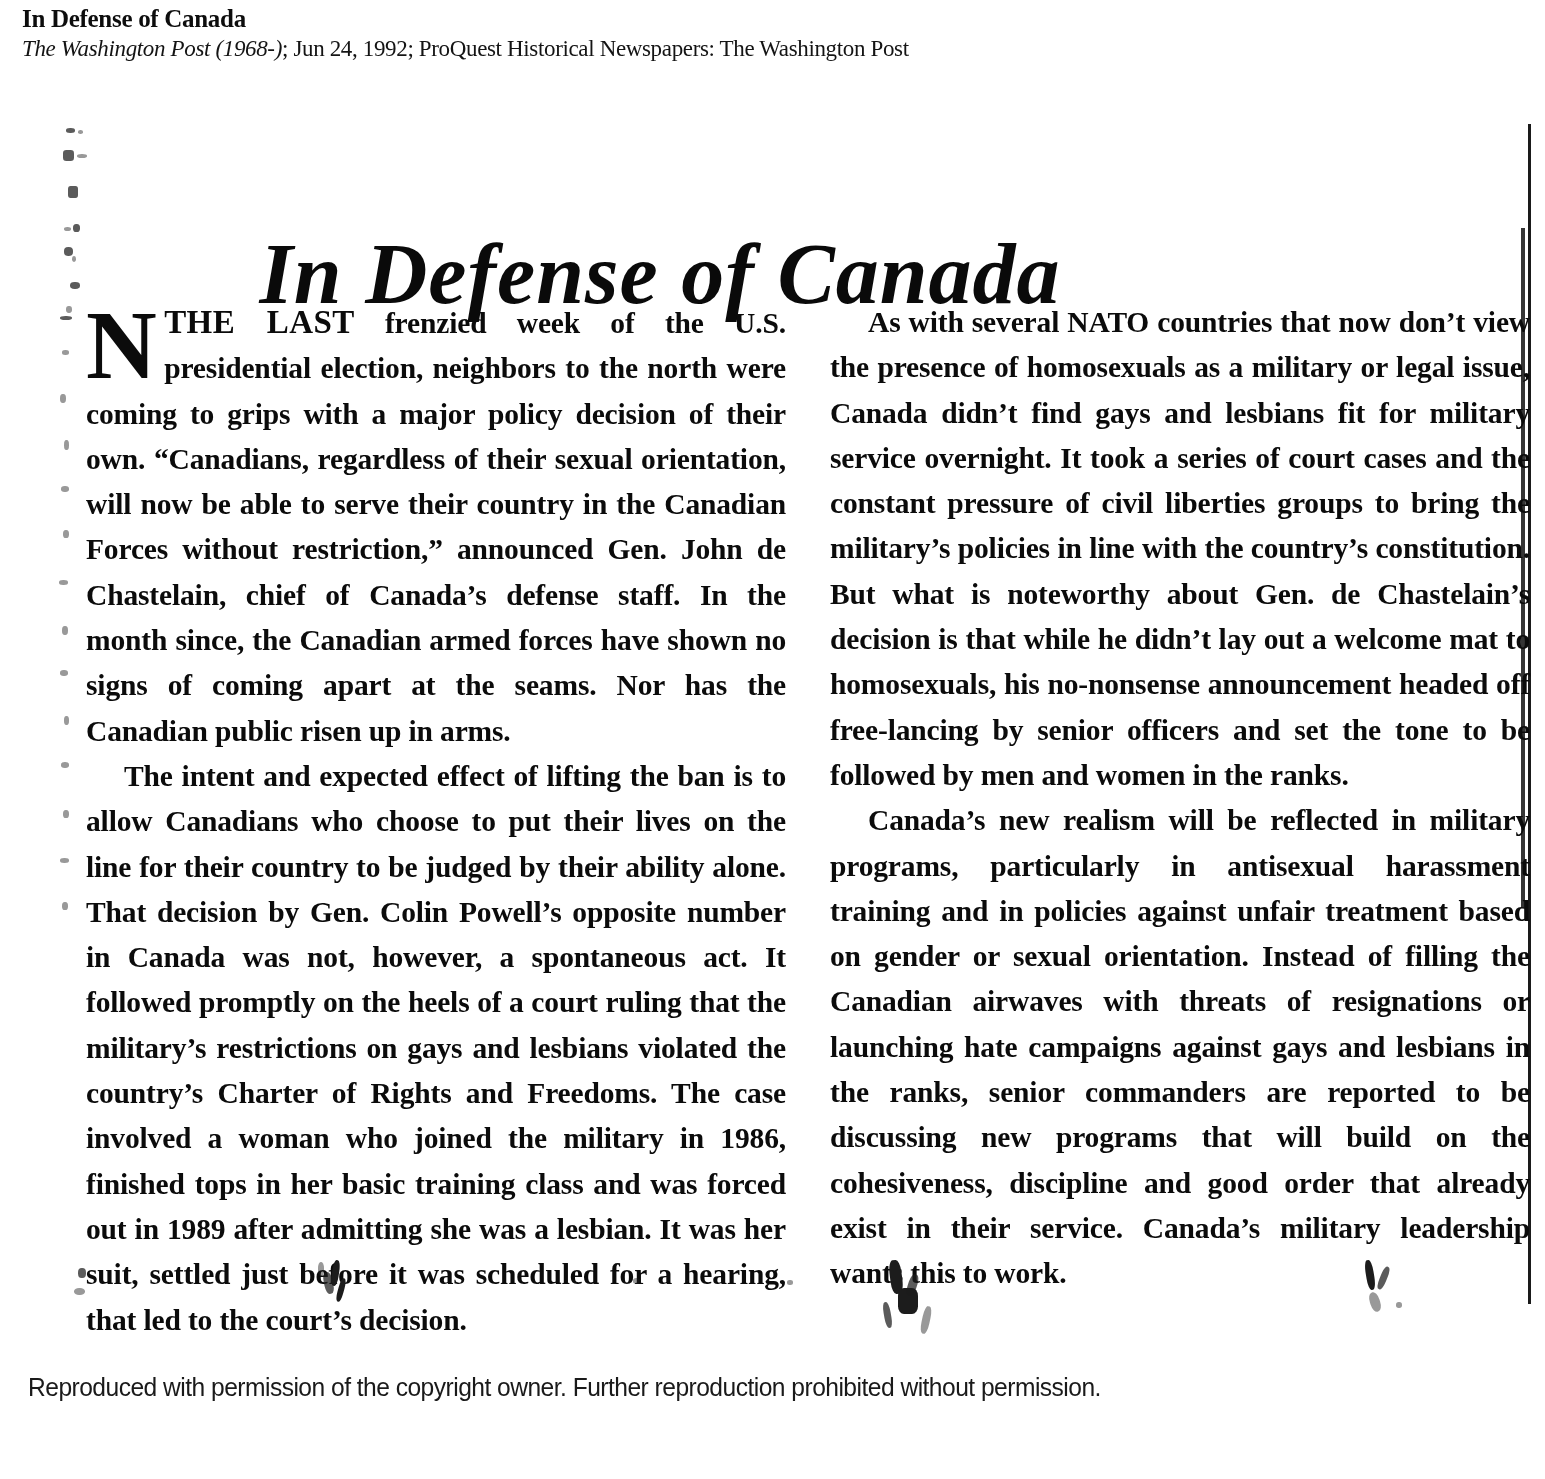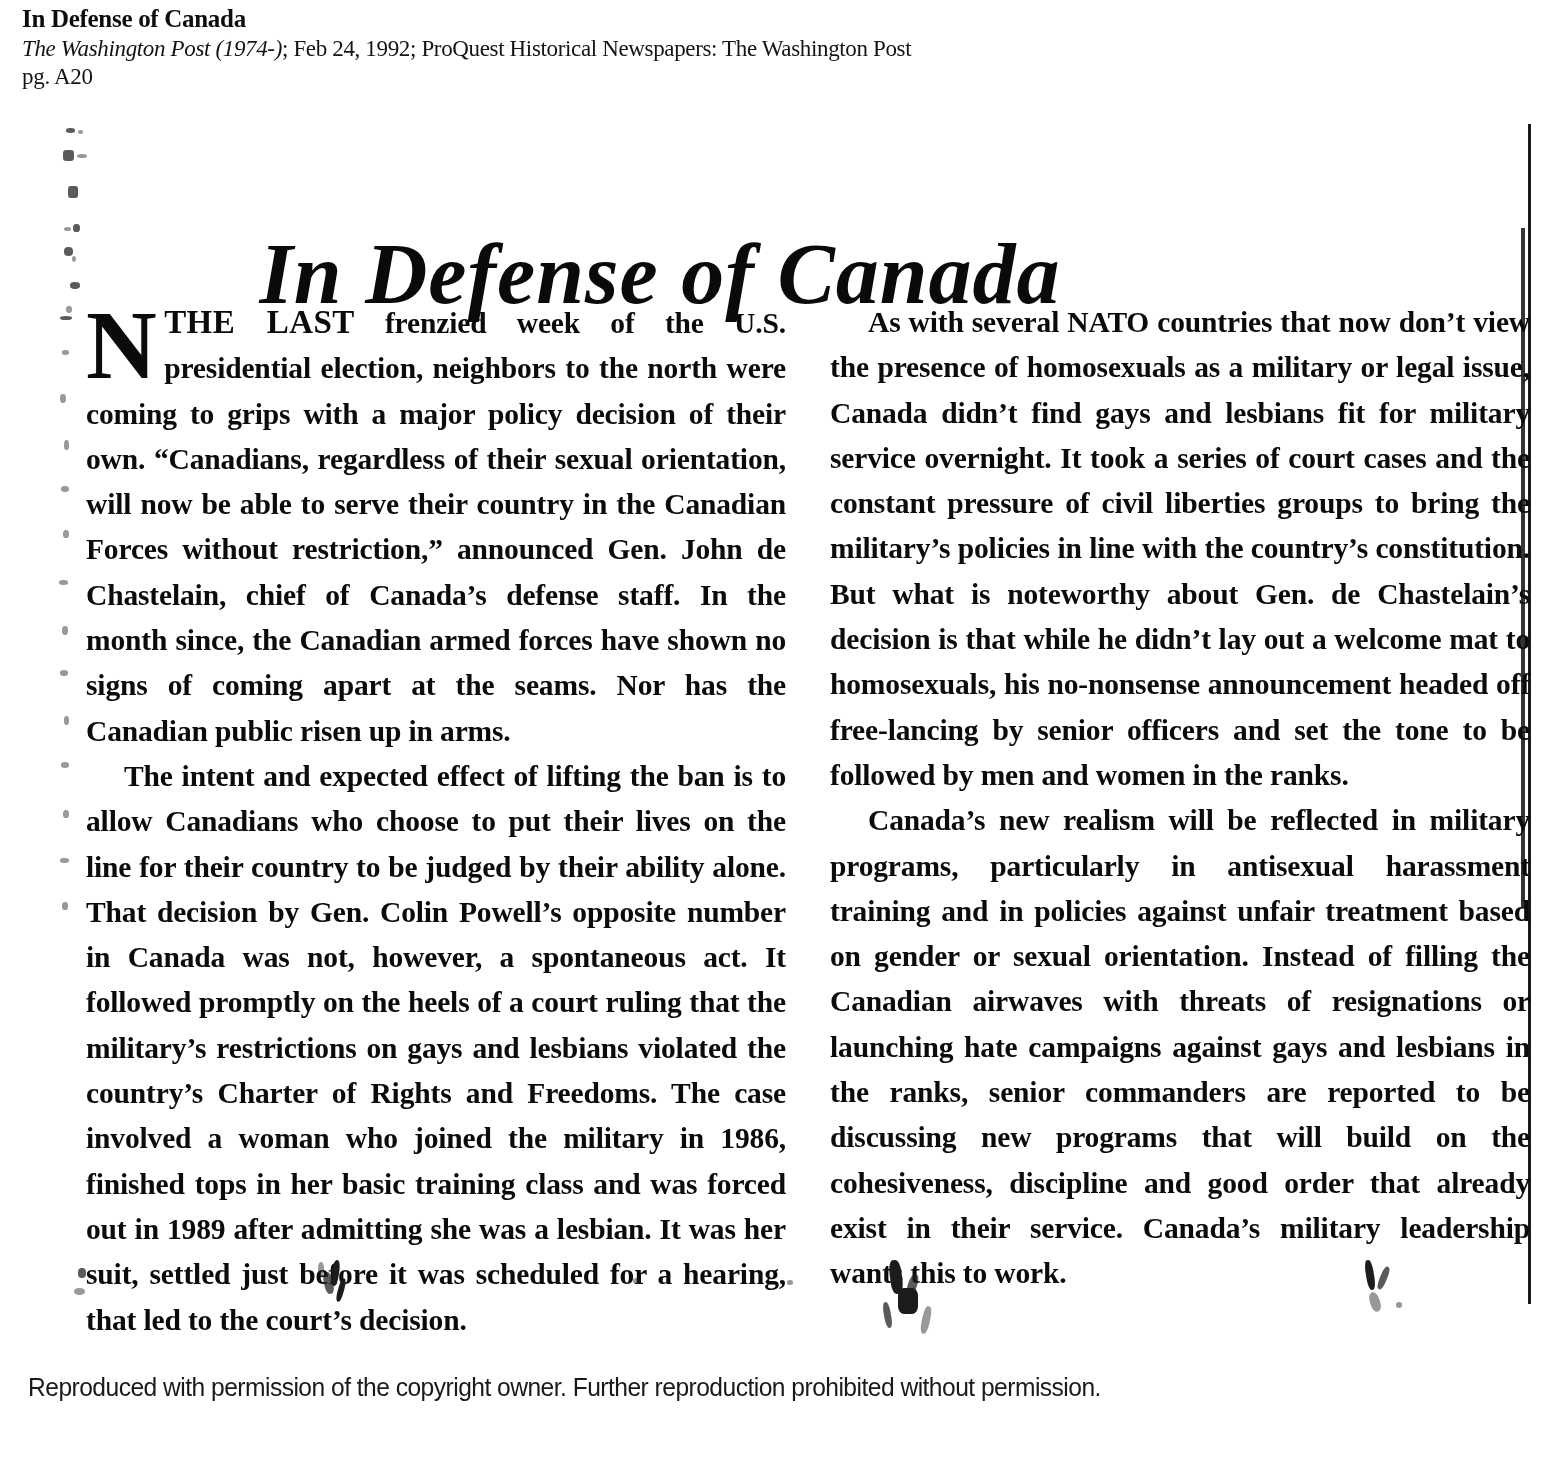--- a/index.html
+++ b/index.html
@@ -163,23 +163,22 @@
     transform-origin: left center;
     white-space: nowrap;
   }
 </style>
 </head>
 <body>
 
 <div class="pq-header">
   <div class="pq-title">In Defense of Canada</div>
   <div class="pq-meta">
-    <span class="src">The Washington Post (1974-)</span><span>; Feb 24, 1992; ProQuest Historical Newspapers: The Washington Post</span>
+    <span class="src">The Washington Post (1968-)</span><span>; Jun 24, 1992; ProQuest Historical Newspapers: The Washington Post</span>
   </div>
-  <div class="pq-page">pg. A20</div>
 </div>
 
 <div class="clipping">
 
   <div class="edge-rule"></div>
   <div class="edge-rule-b"></div>
 
   <h1 class="headline">In Defense of Canada</h1>
 
   <div class="columns">

